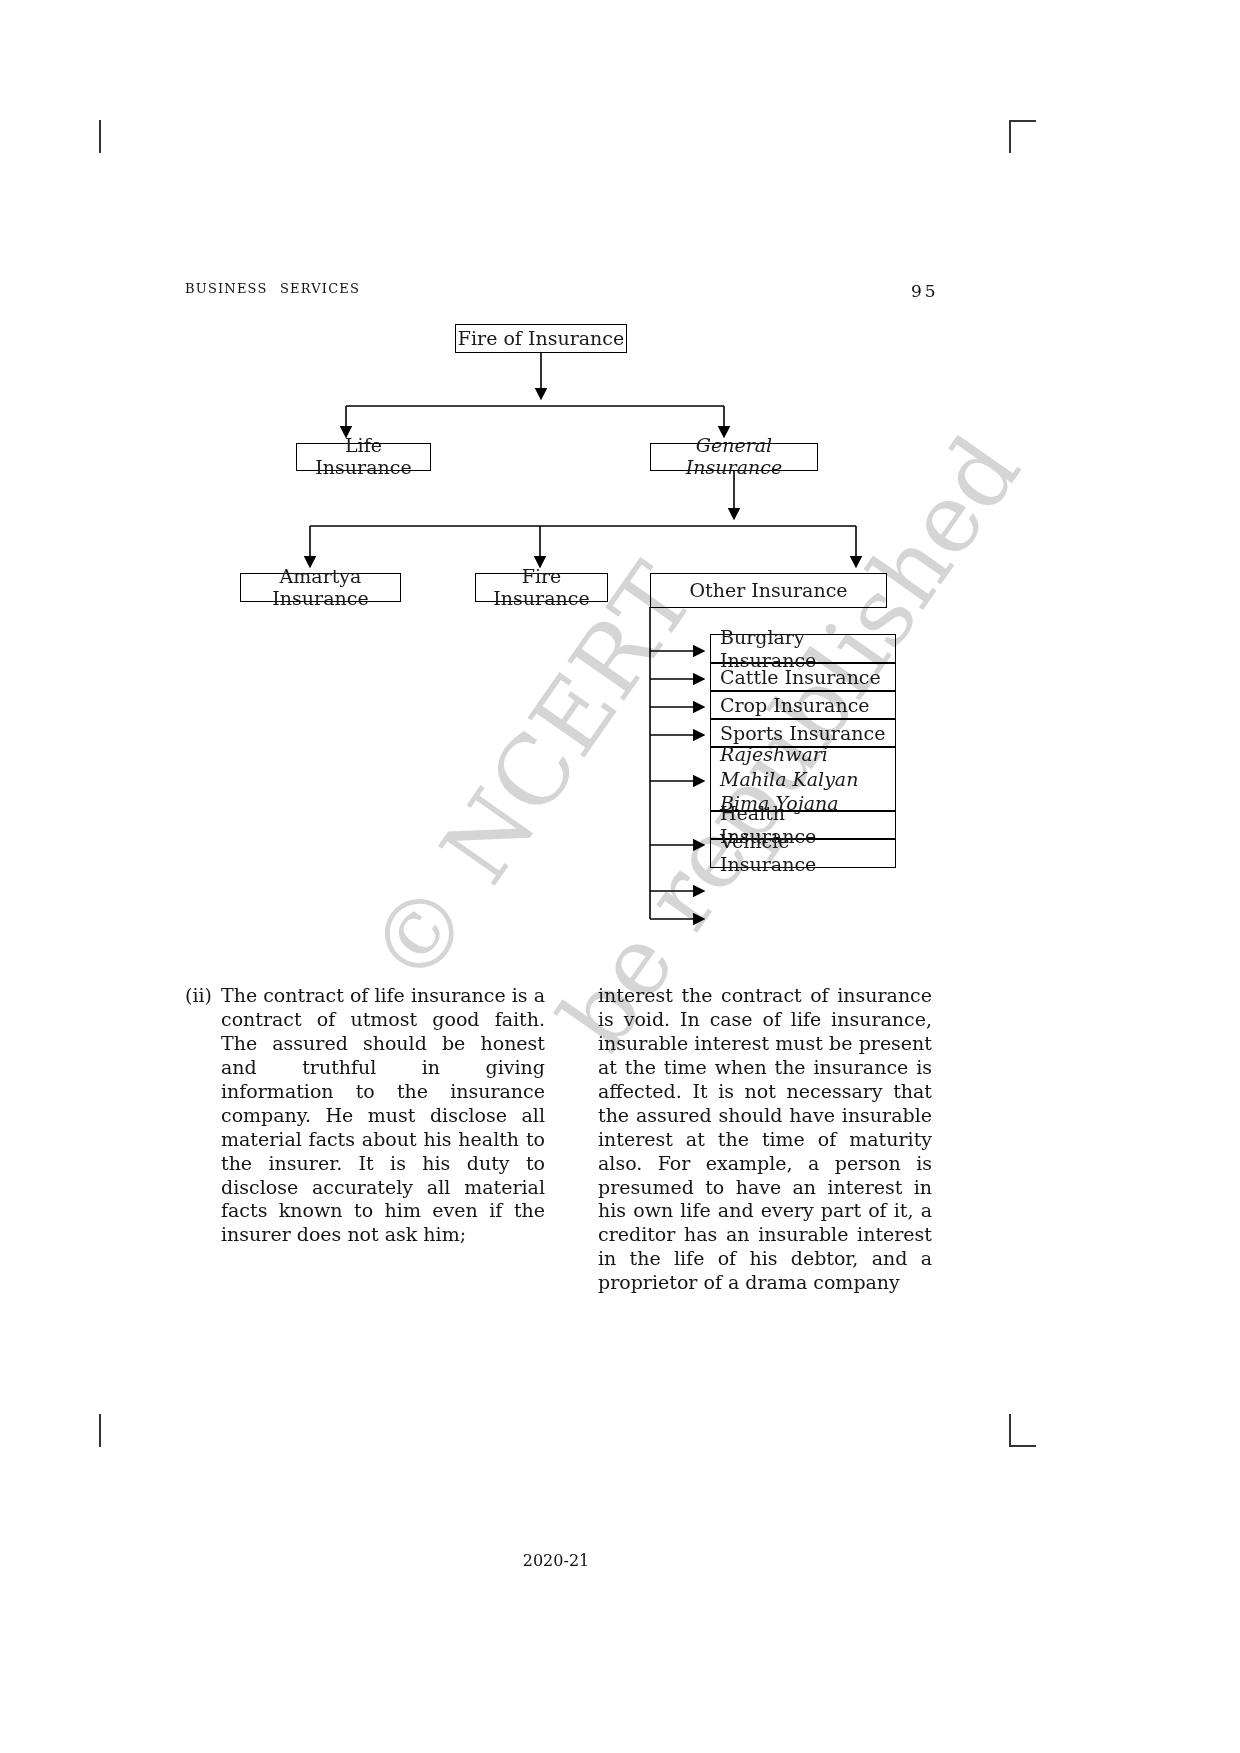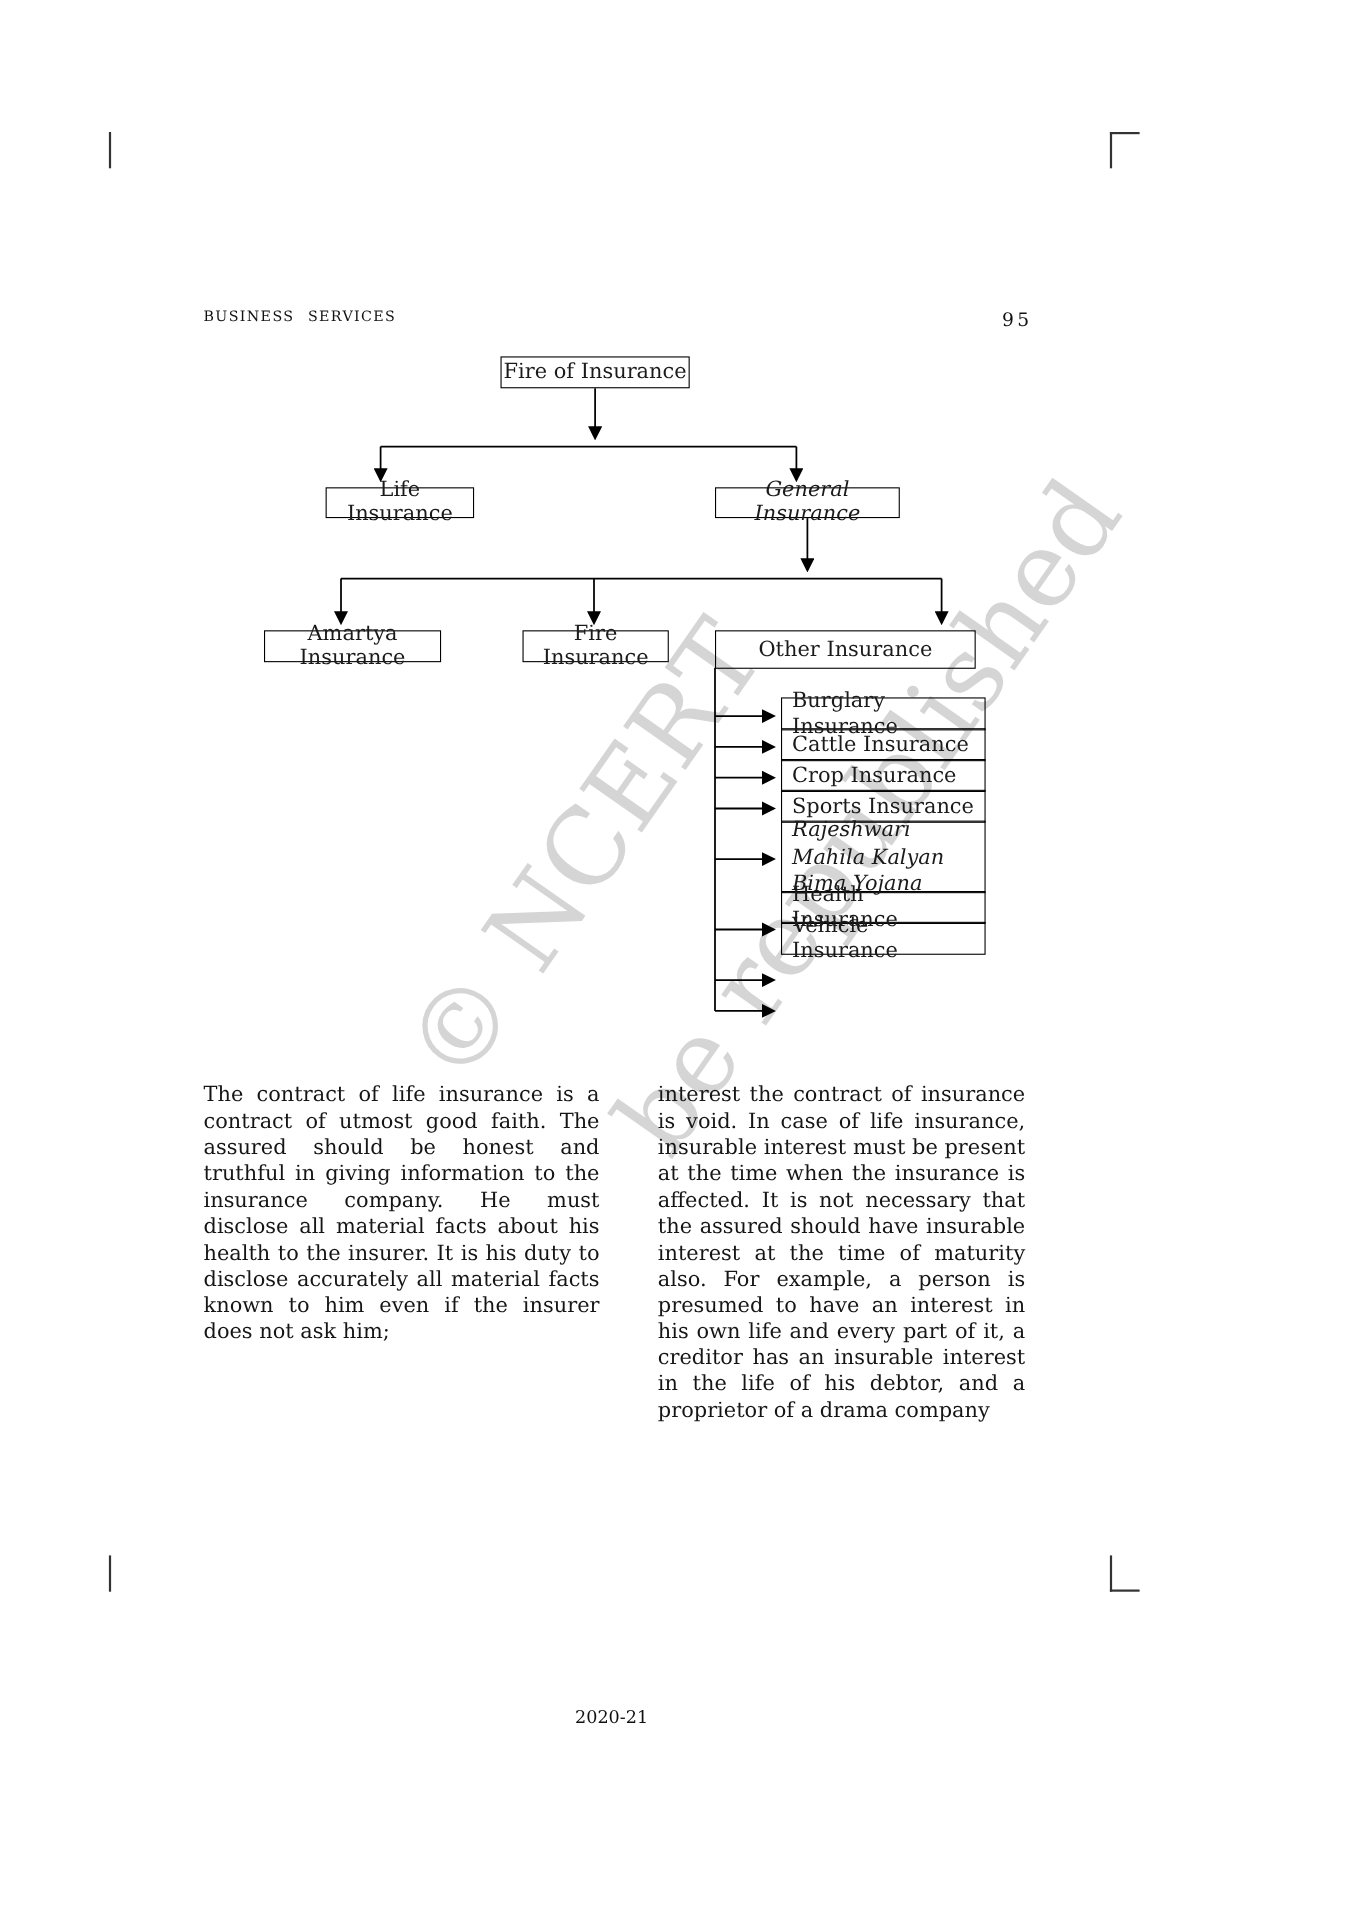--- a/index.html
+++ b/index.html
@@ -150,20 +150,21 @@
     <div class="sub-box">Crop Insurance</div>
     <div class="sub-box">Sports Insurance</div>
     <div class="sub-box tall">Rajeshwari Mahila Kalyan Bima Yojana</div>
     <div class="sub-box">Health Insurance</div>
     <div class="sub-box">Vehicle Insurance</div>
   </div>
 
   <div class="columns">
     <div class="col-left">
       <div class="list-item">
+        <span class="marker">(ii)</span>
         <div class="item-text">The contract of life insurance is a contract of utmost good faith. The assured should be honest and truthful in giving information to the insurance company. He must disclose all material facts about his health to the insurer. It is his duty to disclose accurately all material facts known to him even if the insurer does not ask him;</div>
       </div>
     </div>
     <div class="col-right">
       <p>interest the contract of insurance is void. In case of life insurance, insurable interest must be present at the time when the insurance is affected. It is not necessary that the assured should have insurable interest at the time of maturity also. For example, a person is presumed to have an interest in his own life and every part of it, a creditor has an insurable interest in the life of his debtor,  and a proprietor of a drama company</p>
     </div>
   </div>
 
   <div class="footer">2020-21</div>
 

